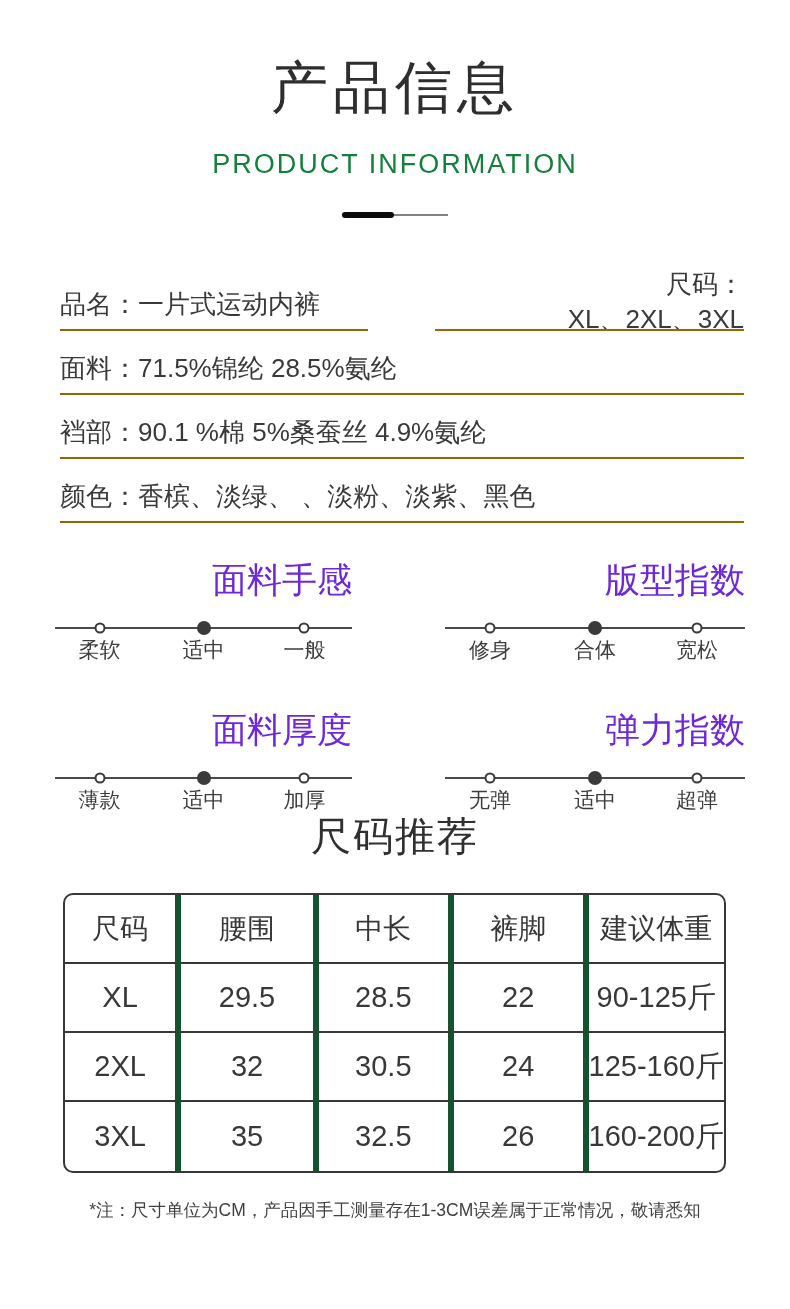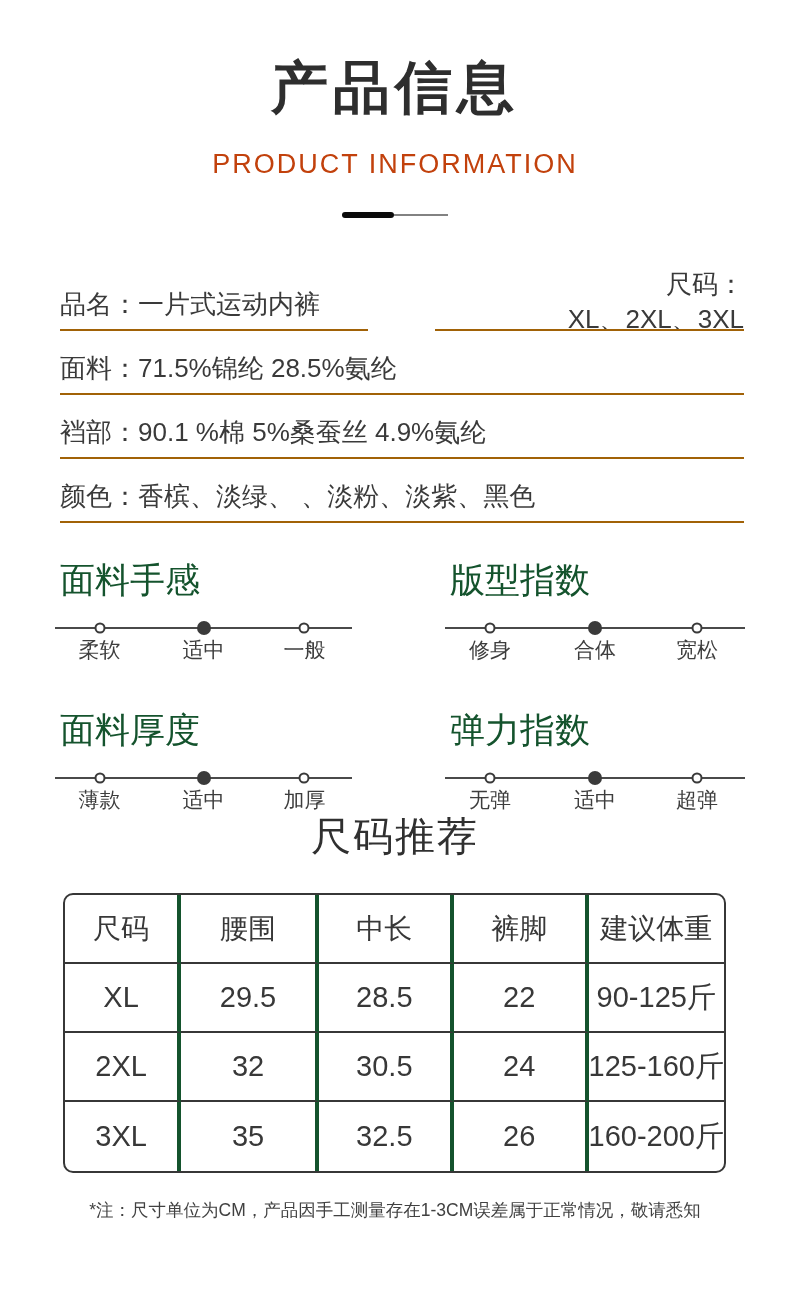--- a/index.html
+++ b/index.html
@@ -15,31 +15,31 @@
     margin: 0 auto;
     background: #ffffff;
     overflow: hidden;
   }
 
   
   .header { padding-top: 56px; text-align: center; }
   .title {
     font-size: 57px;
     line-height: 62px;
-    font-weight: 700;
+    font-weight: 400;
     letter-spacing: 5px;
     color: #2e2e2e;
   }
   .subtitle {
     margin-top: 32px;
     font-size: 27px;
     line-height: 28px;
     font-weight: 400;
     letter-spacing: 2px;
-    color: #c2410c;
+    color: #15803d;
   }
   .title-divider {
     margin-top: 34px;
     display: flex;
     justify-content: center;
     align-items: center;
     height: 6px;
   }
   .divider-bar {
     width: 52px; height: 6px;
@@ -76,22 +76,23 @@
     grid-template-columns: 297px 300px;
     column-gap: 93px;
     row-gap: 46px;
     margin: 36px 0 0 55px;
   }
   .indicator { position: relative; }
   .indicator-title {
     font-size: 35px;
     line-height: 42px;
     font-weight: 500;
-    color: #14532d;
+    color: #6d28d9;
     padding-left: 5px;
+    text-align: right;
   }
   .track {
     position: relative;
     margin-top: 26px;
     height: 2px;
     background: #4a4a4a;
   }
   .dot {
     position: absolute;
     top: 50%;
@@ -136,21 +137,21 @@
     border-radius: 10px;
     overflow: hidden;
     display: grid;
     grid-template-columns: 118fr 140fr 137fr 137fr 131fr;
     grid-template-rows: repeat(4, 1fr);
   }
   .cell {
     display: flex;
     align-items: center;
     justify-content: center;
-    border-right: 4px solid #14532d;
+    border-right: 6px solid #14532d;
     border-bottom: 2px solid #373737;
     font-size: 29px;
     color: #383838;
     white-space: nowrap;
   }
   .cell--last-col { border-right: none; }
   .cell--last-row { border-bottom: none; }
   .cell--header { font-size: 28px; }
 
   .unit-note {

